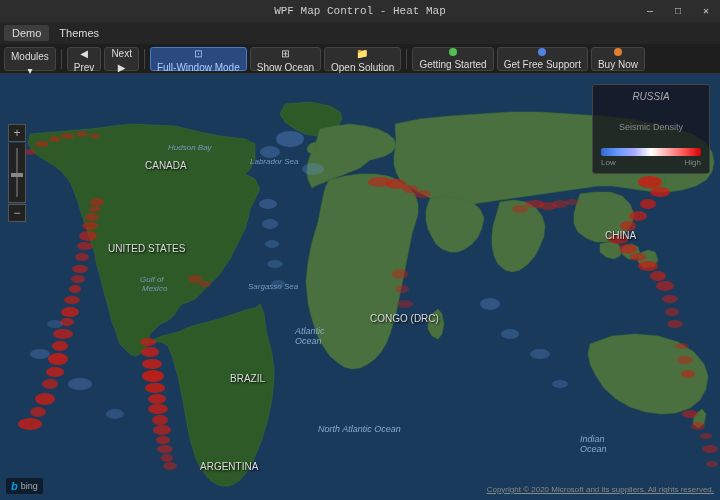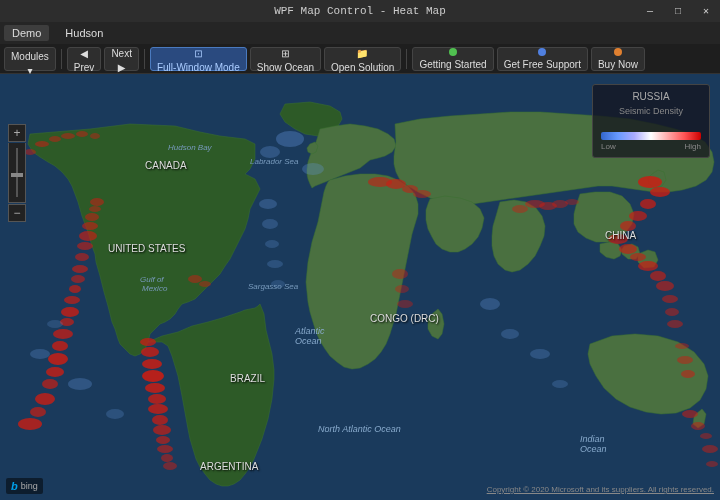--- a/index.html
+++ b/index.html
@@ -42,21 +42,21 @@
       color: #ccc;
     }
 
     
     #menu-bar {
       height: 22px;
       background: #252525;
       display: flex;
       align-items: center;
       padding: 0 4px;
-      gap: 8px;
+      gap: 2px;
       font-size: 11px;
     }
     .menu-item {
       padding: 2px 8px;
       cursor: pointer;
       border-radius: 2px;
       color: #ddd;
     }
     .menu-item:hover, .menu-item.active { background: #3d3d3d; }
 
@@ -176,21 +176,22 @@
       background: rgba(20,20,30,0.75);
       border: 1px solid #444;
       padding: 6px 8px;
       border-radius: 3px;
       z-index: 10;
     }
     #legend-title {
       font-size: 10px;
       color: #aaa;
       text-align: center;
-      margin-bottom: 4px;
+      margin-bottom: 20px;
+      font-style: italic;
     }
     #legend-subtitle {
       font-size: 9px;
       color: #888;
       text-align: center;
       margin-bottom: 16px;
     }
     #legend-gradient {
       width: 100px;
       height: 8px;
@@ -263,21 +264,21 @@
   <span>WPF Map Control - Heat Map</span>
   <div id="window-controls">
     <div class="win-btn">—</div>
     <div class="win-btn">□</div>
     <div class="win-btn close">✕</div>
   </div>
 </div>
 
 <div id="menu-bar">
   <div class="menu-item active">Demo</div>
-  <div class="menu-item">Hudson</div>
+  <div class="menu-item">Themes</div>
 </div>
 
 <div id="toolbar">
   <div class="tb-btn">
     <span class="dot-red"></span>
     <span>Modules</span>
     <span>▾</span>
   </div>
   <div class="tb-separator"></div>
   <div class="tb-btn">

